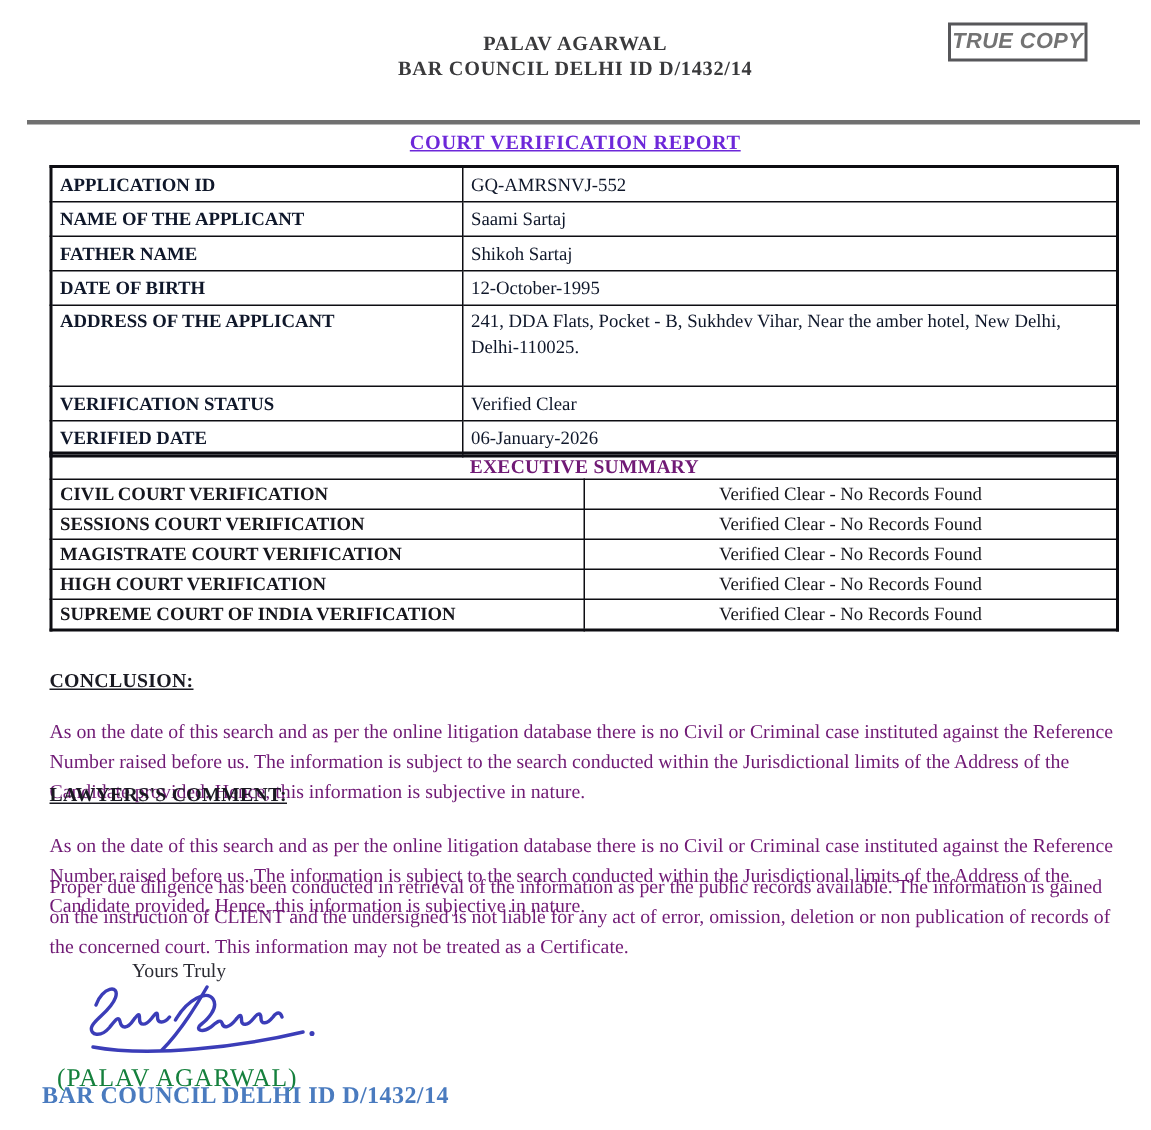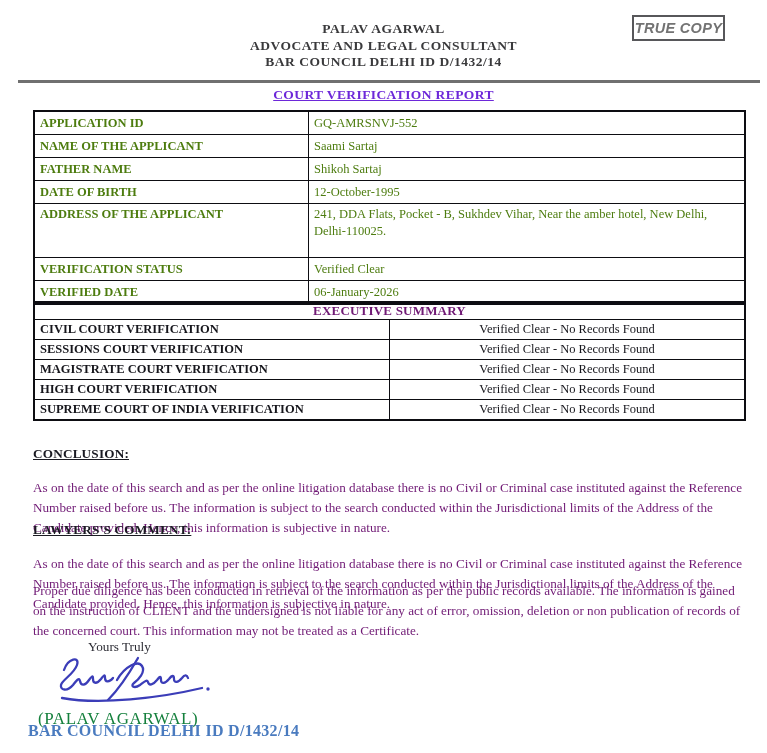--- a/index.html
+++ b/index.html
@@ -15,21 +15,21 @@
     font-family:"Liberation Sans",sans-serif;font-style:italic;font-weight:bold;
     font-size:14.5px;color:#737373;letter-spacing:.3px;}
   .rule{position:absolute;top:80px;left:18px;width:742px;height:3px;background:#707070;}
   .report-title{position:absolute;top:87px;left:0;width:767px;text-align:center;
     font-weight:bold;font-size:13.5px;letter-spacing:.4px;color:#6d28d9;
     text-decoration:underline;}
   
   table{border-collapse:collapse;table-layout:fixed;}
   .applicant-table{position:absolute;top:110px;left:33px;width:713px;border:2px solid #0d0d12;}
   .applicant-table td{border:1px solid #0d0d12;font-size:12.5px;padding:1px 5px;
-    color:#4d7c0f;vertical-align:middle;overflow:hidden;}
+    color:#0f172a;vertical-align:middle;overflow:hidden;}
   .applicant-table td.lbl{width:263px;font-weight:bold;}
   .applicant-table tr.short td{height:20px;}
   .applicant-table tr.tall td{height:50px;vertical-align:top;padding-top:2px;line-height:17px;}
   .summary-table{position:absolute;top:301px;left:33px;width:713px;border:2px solid #0d0d12;}
   .summary-table th{border:1px solid #0d0d12;font-size:13px;font-weight:bold;height:15px;
     text-align:center;color:#701a75;padding:0 4px;letter-spacing:.2px;}
   .summary-table td{border:1px solid #0d0d12;font-size:12.5px;height:17px;padding:1px 5px;color:#16161c;}
   .summary-table td.lbl{width:263px;font-weight:bold;}
   .summary-table td.val{text-align:center;}
   
@@ -48,21 +48,20 @@
   .signatory-id{position:absolute;left:28px;top:722px;font-size:16px;font-weight:bold;
     letter-spacing:.3px;}
 </style>
 </head>
 <body>
 
 <div class="page">
 
   <div class="letterhead">
     <div>PALAV AGARWAL</div>
-    <div>ADVOCATE AND LEGAL CONSULTANT</div>
     <div>BAR COUNCIL DELHI ID D/1432/14</div>
   </div>
 
   <div class="true-copy">TRUE COPY</div>
 
   <div class="rule" style="background: rgb(112, 112, 112);"></div>
 
   <div class="report-title">COURT VERIFICATION REPORT</div>
 
   <table class="applicant-table">

